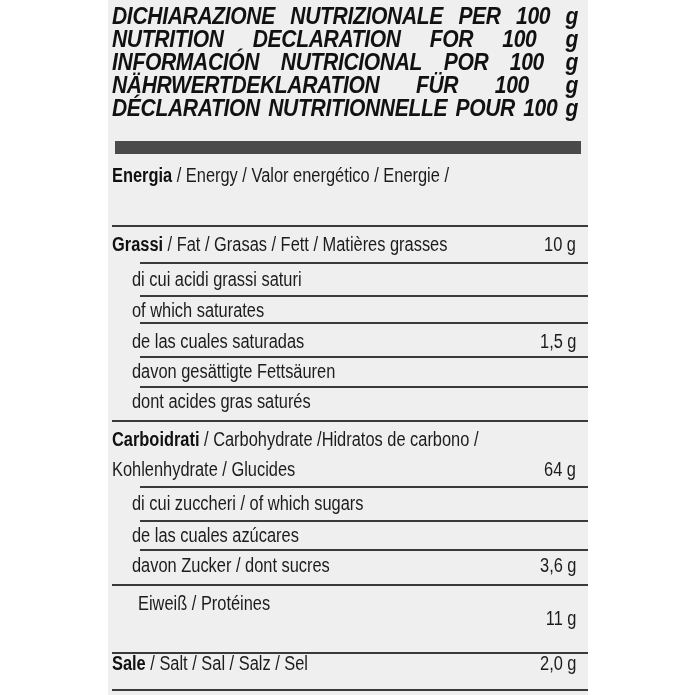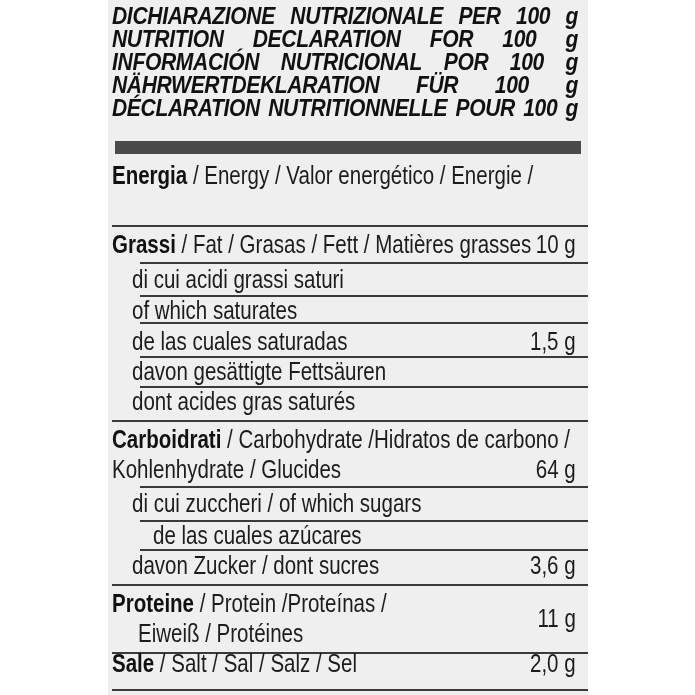--- a/index.html
+++ b/index.html
@@ -41,21 +41,21 @@
     }
     .header-line span { display: inline-block; }
     .header-bar {
       position: absolute;
       left: 115px; top: 141px;
       width: 466px; height: 13px;
       background: #4a4a4a;
     }
     .row {
       position: relative;
-      font-size: 25px;
+      font-size: 20px;
       color: #1c1c1c;
       white-space: nowrap;
     }
     .row .text {
       display: inline-block;
       transform: scaleX(0.82);
       transform-origin: left center;
     }
     .row .val {
       position: absolute;
@@ -162,34 +162,31 @@
       <span class="text">Kohlenhydrate / Glucides</span>
       <span class="val" style="right:2px;">64 g</span>
     </div>
   </div>
   <div class="line-sub" style="left:140px; right:auto; width:448px; top:486px;"></div>
 
   <div class="row" style="position:absolute; left:132px; top:488px; width:446px; height:30px; line-height:30px;">
     <span class="text">di cui zuccheri / of which sugars</span>
   </div>
   <div class="line-sub" style="left:140px; right:auto; width:448px; top:520px;"></div>
-  <div class="row" style="position:absolute; left:132px; top:520px; width:446px; height:30px; line-height:30px;margin-left:21px;">
+  <div class="row" style="position:absolute; left:132px; top:520px; width:446px; height:30px; line-height:30px;">
     <span class="text">de las cuales azúcares</span>
   </div>
   <div class="line-sub" style="left:140px; right:auto; width:448px; top:549px;"></div>
   <div class="row" style="position:absolute; left:132px; top:550px; width:446px; height:30px; line-height:30px;">
     <span class="text">davon Zucker / dont sucres</span>
     <span class="val" style="right:2px;">3,6 g</span>
   </div>
   <div class="line-full" style="left:112px; right:auto; width:476px; top:584px;"></div>
 
   <div class="row" style="position:absolute; left:112px; top:588px; width:466px; height:60px;">
-    <div style="height:30px; line-height:30px;">
-      <span class="text"><b>Proteine</b><span> / Protein /Proteínas /</span></span>
-    </div>
     <div style="height:30px; line-height:30px;margin-left:26px;">
       <span class="text">Eiweiß / Protéines</span>
     </div>
     <span class="val" style="right:2px; top:15px; line-height:30px;">11 g</span>
   </div>
   <div class="line-full" style="left:112px; right:auto; width:476px; top:652px;"></div>
 
   <div class="row" style="position:absolute; left:112px; top:648px; width:466px; height:30px; line-height:30px;">
     <span class="text"><b>Sale</b><span> / Salt / Sal / Salz / Sel</span></span>
     <span class="val" style="right:2px;">2,0 g</span>

